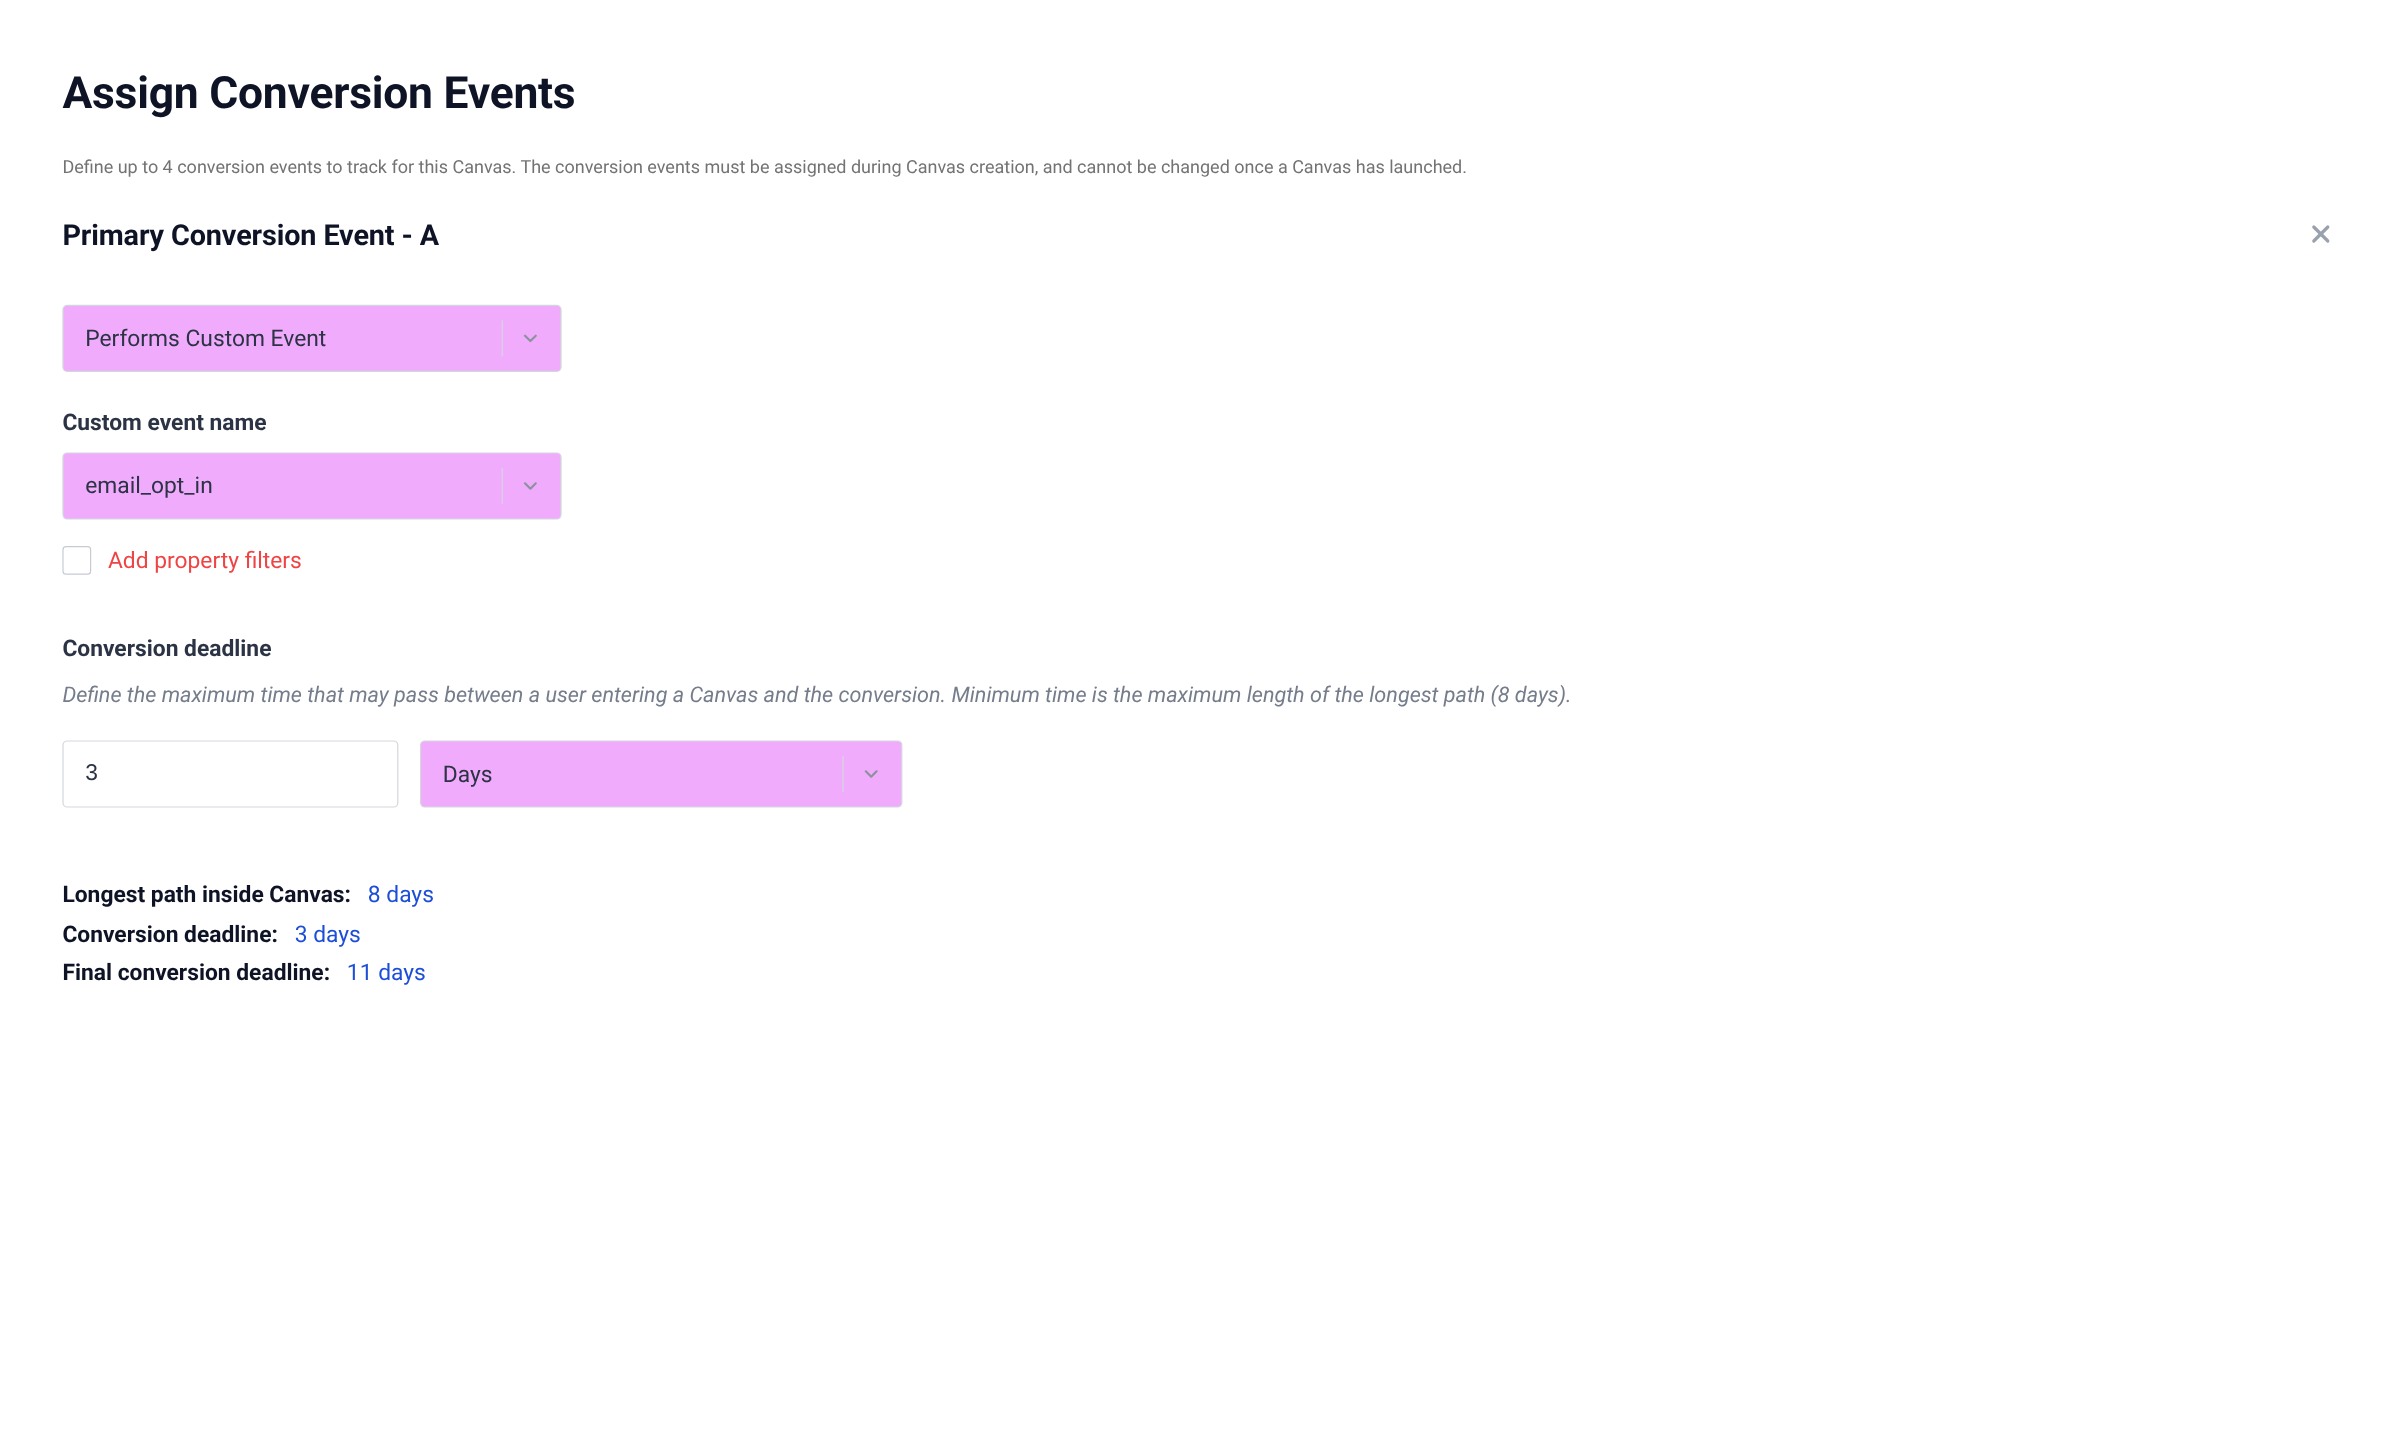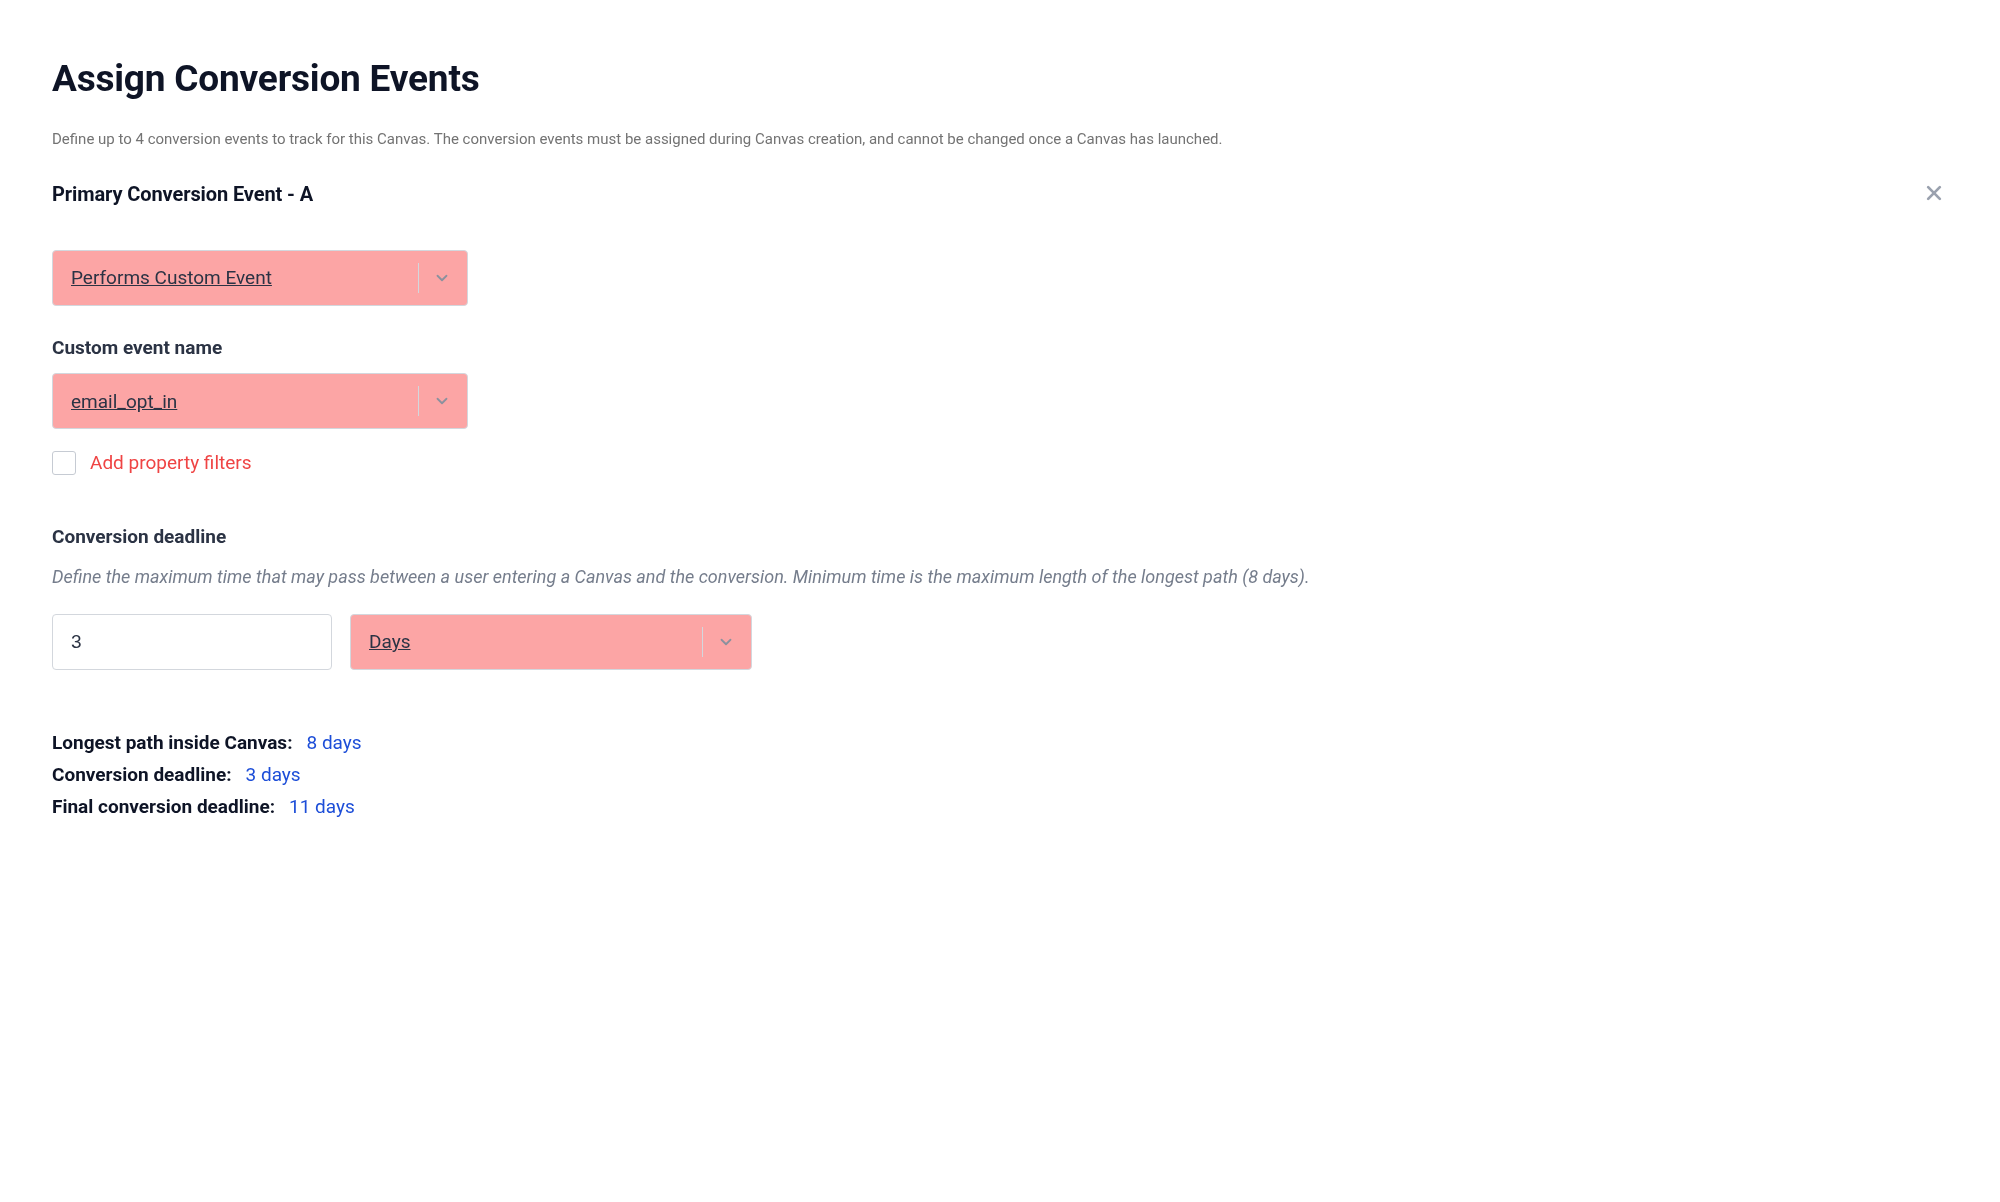--- a/index.html
+++ b/index.html
@@ -29,21 +29,21 @@
     line-height: 1.55;
     max-width: 1300px;
   }
   .section-header {
     display: flex;
     justify-content: space-between;
     align-items: center;
     margin-bottom: 40px;
   }
   .section-title {
-    font-size: 20px;
+    font-size: 24px;
     font-weight: 700;
     color: #0e1426;
     letter-spacing: -0.1px;
   }
   .close-btn {
     background: none;
     border: none;
     cursor: pointer;
     padding: 4px;
     color: #9aa1ae;
@@ -67,29 +67,28 @@
   }
   .select-wrapper {
     position: relative;
     display: inline-block;
   }
   .select {
     width: 416px;
     height: 56px;
     border: 1px solid #d3d7dd;
     border-radius: 4px;
-    background: #fca5a5;
+    background: #f0abfc;
     padding: 0 60px 0 18px;
     font-size: 19px;
     color: #2b3344;
     display: flex;
     align-items: center;
     cursor: pointer;
     position: relative;
-    text-decoration: underline;
   }
   .select-divider {
     position: absolute;
     right: 48px;
     top: 12px;
     bottom: 12px;
     width: 1px;
     background: #d3d7dd;
   }
   .select-chevron {

